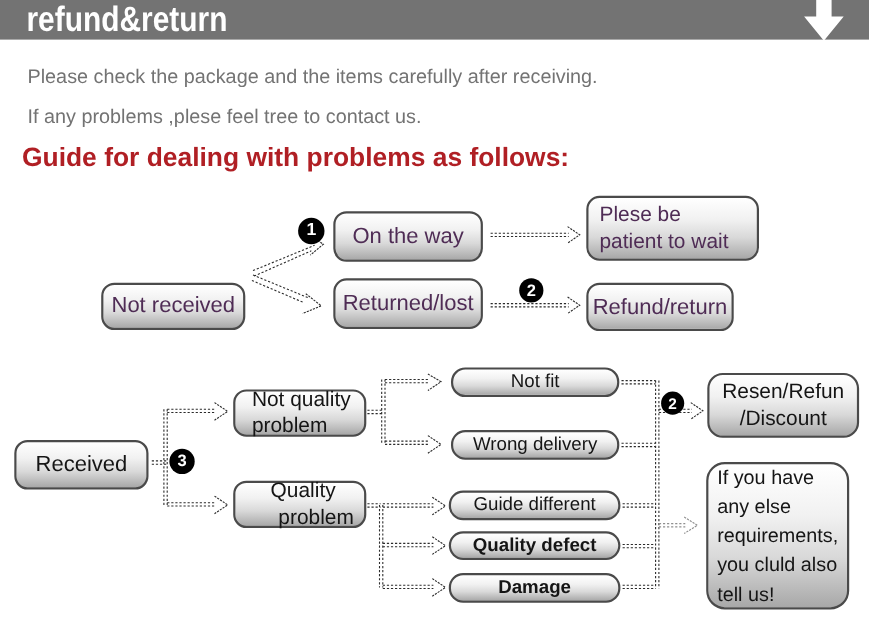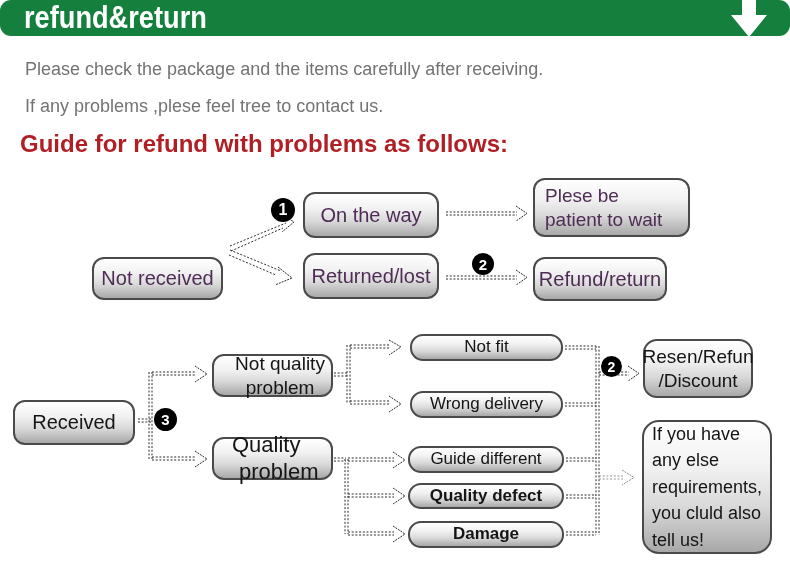--- a/index.html
+++ b/index.html
@@ -1,21 +1,21 @@
 <!DOCTYPE html>
 <html><head>
 <meta charset="utf-8">
 <style>
   html,body{margin:0;padding:0;}
   body{
     width:790px;height:585px;position:relative;overflow:hidden;
     background:#ffffff;font-family:"Liberation Sans",sans-serif;
   }
   
-  .banner{position:absolute;left:0;top:0;width:790px;height:36px;background:#15803d;border-radius:11px;}
+  .banner{position:absolute;left:0;top:0;width:790px;height:36px;background:#737373;}
   .banner-title{
     position:absolute;left:24px;top:-1px;color:#ffffff;
     font-size:32px;font-weight:bold;letter-spacing:0px;
     transform:scaleX(.85);transform-origin:left top;white-space:nowrap;
   }
   .banner-arrow{position:absolute;right:18px;top:0;width:42px;height:38px;}
   
   .intro-line{position:absolute;left:25px;color:#737373;font-size:18px;white-space:nowrap;}
   .intro-1{top:59px;}
   .intro-2{top:96px;}
@@ -47,21 +47,21 @@
 
 <div class="banner">
   <div class="banner-title">refund&amp;return</div>
   <svg class="banner-arrow" viewBox="0 0 42 38">
     <polygon points="12,0 26,0 26,15 37,15 19,37 1,15 12,15" fill="#ffffff"></polygon>
   </svg>
 </div>
 
 <div class="intro-line intro-1">Please check the package and the items carefully after receiving.</div>
 <div class="intro-line intro-2">If any problems ,plese feel tree to contact us.</div>
-<div class="guide-heading">Guide for refund with problems as follows:</div>
+<div class="guide-heading">Guide for dealing with problems as follows:</div>
 
 <svg class="connectors" viewBox="0 0 790 585">
   <g stroke="#2b2b2b" stroke-width="1" fill="none" stroke-dasharray="2 1.7">
 
     <path d="M230,246 L286,223 M231,251 L283,228"></path>
     <path stroke-dasharray="2 1" d="M281,214 L294,222 L282,232"></path>
     <path d="M230,250 L281,271 M229,255 L276,275"></path>
     <path stroke-dasharray="2 1" d="M278,267 L292,278 L275,285"></path>
 
     <path d="M446,212 H517 M446,215 H517"></path>
@@ -110,34 +110,34 @@
 <div class="node purple" style="left:92px;top:229px;width:131px;height:43px;font-size:20px;margin-top:28px;">Not received</div>
 <div class="node purple" style="left:303px;top:192px;width:136px;height:46px;font-size:20px;">On the way</div>
 <div class="node purple" style="left:303px;top:253px;width:136px;height:46px;font-size:20px;">Returned/lost</div>
 <div class="node purple left" style="left:533px;top:178px;width:157px;height:59px;font-size:19px;padding-left:10px;">
   <div>Plese be</div>
   <div>patient to wait</div>
 </div>
 <div class="node purple" style="left:533px;top:257px;width:134px;height:44px;font-size:20px;">Refund/return</div>
 
 <div class="node" style="left:13px;top:400px;width:122px;height:45px;font-size:20px;">Received</div>
-<div class="node left" style="left:212px;top:354px;width:121px;height:43px;font-size:19px;padding-left:15px;align-items:center;">
+<div class="node left" style="left:212px;top:354px;width:121px;height:43px;font-size:19px;padding-left:15px;">
   <div>Not quality</div>
   <div>problem</div>
 </div>
-<div class="node left" style="left:212px;top:437px;width:121px;height:43px;font-size:22px;padding-left:18px;">
+<div class="node left" style="left:212px;top:437px;width:121px;height:43px;font-size:19px;padding-left:32px;">
   <div>Quality</div>
   <div style="padding-left:7px;">problem</div>
 </div>
 <div class="node sm" style="left:410px;top:334px;width:153px;height:27px;">Not fit</div>
 <div class="node sm" style="left:410px;top:391px;width:153px;height:27px;">Wrong delivery</div>
 <div class="node sm" style="left:408px;top:446px;width:156px;height:27px;">Guide different</div>
 <div class="node sm" style="left:408px;top:483px;width:156px;height:26px;font-weight:bold;">Quality defect</div>
 <div class="node sm" style="left:408px;top:521px;width:156px;height:27px;font-weight:bold;">Damage</div>
-<div class="node" style="left:643px;top:339px;width:110px;height:59px;font-size:19px;border-radius:14px;">
+<div class="node" style="left:643px;top:339px;width:138px;height:59px;font-size:19px;border-radius:14px;">
   <div>Resen/Refun</div>
   <div>/Discount</div>
 </div>
 <div class="node left" style="left:642px;top:420px;width:130px;height:134px;font-size:18px;line-height:26.5px;padding-left:8px;border-radius:17px;">
   <div>If you have</div>
   <div>any else</div>
   <div>requirements,</div>
   <div>you cluld also</div>
   <div>tell us!</div>
 </div>

